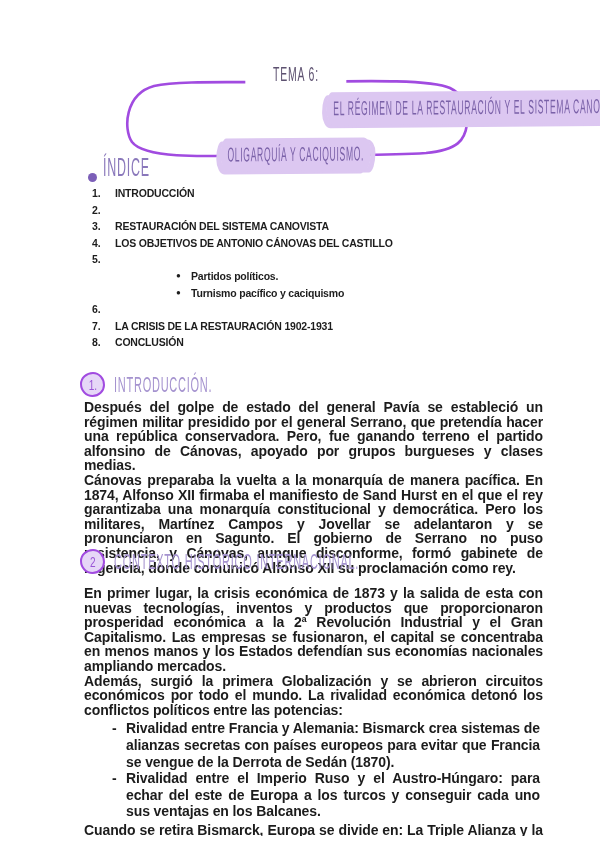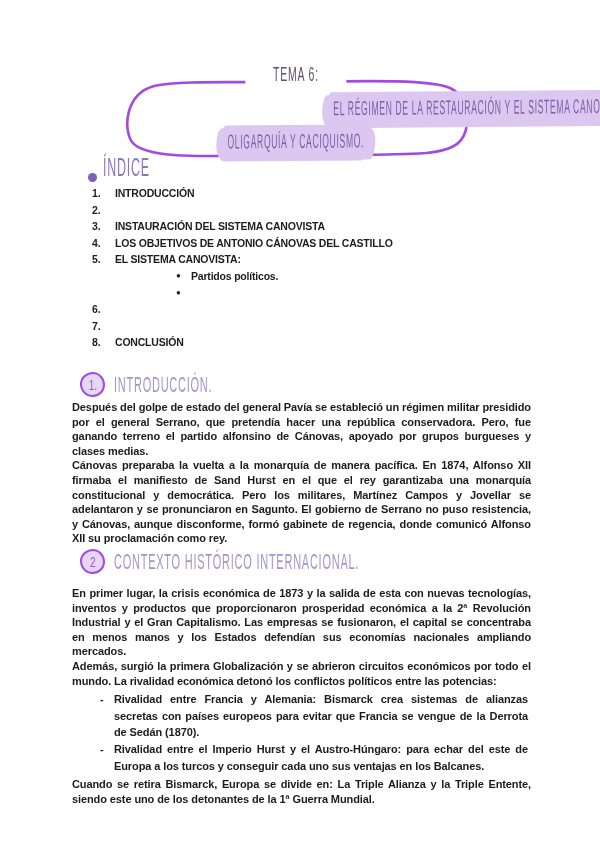--- a/index.html
+++ b/index.html
@@ -19,21 +19,21 @@
   .bubble svg { position:absolute; inset:0; overflow:visible; }
   .tema-label {
     position:absolute; top:-12px; left:50%; transform:translateX(-50%);
     background:#ffffff; padding:0 9px; z-index:2;
   }
   .tema-label .hand {
     font-size:19px; color:#5d5170; transform:scale(0.55,1.05); transform-origin:center;
   }
   .btitle { position:absolute; left:0; right:0; text-align:center; z-index:1; }
   .btitle1 { top:15px; }
-  .btitle2 { top:49px; }
+  .btitle2 { top:62px; }
   .hl {
     background:#dcc7f1; border-radius:16px 22px 18px 24px / 20px 16px 24px 18px;
     padding:5px 16px; font-size:20px; color:#7a61a8;
     transform:scale(0.43,1.0) rotate(-0.2deg); transform-origin:center;
     box-shadow:10px 2px 0 0 #dcc7f1, -10px 3px 0 0 #dcc7f1;
   }
   
   .indice-head { position:absolute; left:88px; top:154px; display:flex; align-items:flex-end; }
   .indice-dot { width:9px; height:9px; border-radius:50%; background:#7c5fb8; margin-right:6px; }
   .indice-head .hand { font-size:24px; color:#8a78bb; transform:scale(0.52,1.05); transform-origin:left center; }
@@ -46,22 +46,22 @@
   .sec-head { position:absolute; left:80px; display:flex; align-items:center; height:27px; }
   .sec-head-1 { top:371px; }
   .sec-head-2 { top:548px; }
   .sec-circle {
     flex:none; width:25px; height:25px; border:2.4px solid #a14be0; border-radius:52% 48% 50% 50% / 48% 52% 48% 52%;
     background:#e6d7f7; display:flex; align-items:center; justify-content:center; margin-right:9px;
   }
   .sec-circle .hand { font-size:14px; color:#9a55d6; transform:scale(0.72,1); transform-origin:center; letter-spacing:0; }
   .sec-head .sec-title { font-size:22px; color:#a593cf; transform:scale(0.5,1.02); transform-origin:left center; }
   .sec-body {
-    position:absolute; left:72px; width:459px; color:#1c1c1c;
-    font-size:11px; font-weight:600; line-height:14.6px; letter-spacing:-0.1px;
+    position:absolute; left:84px; width:459px; color:#1c1c1c;
+    font-size:14px; font-weight:600; line-height:14.6px; letter-spacing:-0.1px;
     text-align:justify;
   }
   .sec-body-1 { top:400px; }
   .sec-body-2 { top:578px;margin-top:8px; }
   .dash-list { margin-top:3px; }
   .dash-row { display:flex; line-height:16.6px; padding-left:28px; }
   .dash-marker { flex:none; width:14px; }
   .dash-text { width:414px; text-align:justify; }
   .closing { margin-top:3px; }
 </style>
@@ -95,42 +95,43 @@
   <div class="index-list">
     <div class="idx-row">
       <span class="idx-num">1.</span>
       <span>INTRODUCCIÓN</span>
     </div>
     <div class="idx-row">
       <span class="idx-num">2.</span>
     </div>
     <div class="idx-row">
       <span class="idx-num">3.</span>
-      <span>INSTAURACIÓN DEL SISTEMA CANOVISTA</span>
+      <span>RESTAURACIÓN DEL SISTEMA CANOVISTA</span>
     </div>
     <div class="idx-row">
       <span class="idx-num">4.</span>
       <span>LOS OBJETIVOS DE ANTONIO CÁNOVAS DEL CASTILLO</span>
     </div>
     <div class="idx-row">
       <span class="idx-num">5.</span>
-      <span>EL SISTEMA CANOVISTA:</span>
     </div>
     <div class="idx-sub">
       <span class="sub-dot">●</span>
       <span>Partidos políticos.</span>
     </div>
     <div class="idx-sub">
       <span class="sub-dot">●</span>
+      <span>Turnismo pacífico y caciquismo</span>
     </div>
     <div class="idx-row">
       <span class="idx-num">6.</span>
     </div>
     <div class="idx-row">
       <span class="idx-num">7.</span>
+      <span>LA CRISIS DE LA RESTAURACIÓN 1902-1931</span>
     </div>
     <div class="idx-row">
       <span class="idx-num">8.</span>
       <span>CONCLUSIÓN</span>
     </div>
   </div>
 
   <div class="sec-head sec-head-1">
     <span class="sec-circle">
       <span class="hand">1.</span>
@@ -151,19 +152,19 @@
   <div class="sec-body sec-body-2">
     <p>En primer lugar, la crisis económica de 1873 y la salida de esta con nuevas tecnologías, inventos y productos que proporcionaron prosperidad económica a la 2ª Revolución Industrial y el Gran Capitalismo. Las empresas se fusionaron, el capital se concentraba en menos manos y los Estados defendían sus economías nacionales ampliando mercados.</p>
     <p>Además, surgió la primera Globalización y se abrieron circuitos económicos por todo el mundo. La rivalidad económica detonó los conflictos políticos entre las potencias:</p>
     <div class="dash-list">
       <div class="dash-row">
         <span class="dash-marker">-</span>
         <span class="dash-text">Rivalidad entre Francia y Alemania: Bismarck crea sistemas de alianzas secretas con países europeos para evitar que Francia se vengue de la Derrota de Sedán (1870).</span>
       </div>
       <div class="dash-row">
         <span class="dash-marker">-</span>
-        <span class="dash-text">Rivalidad entre el Imperio Hurst y el Austro-Húngaro: para echar del este de Europa a los turcos y conseguir cada uno sus ventajas en los Balcanes.</span>
+        <span class="dash-text">Rivalidad entre el Imperio Ruso y el Austro-Húngaro: para echar del este de Europa a los turcos y conseguir cada uno sus ventajas en los Balcanes.</span>
       </div>
     </div>
     <p class="closing">Cuando se retira Bismarck, Europa se divide en: La Triple Alianza y la Triple Entente, siendo este uno de los detonantes de la 1ª Guerra Mundial.</p>
   </div>
 
 </div>
 
 </body></html>

